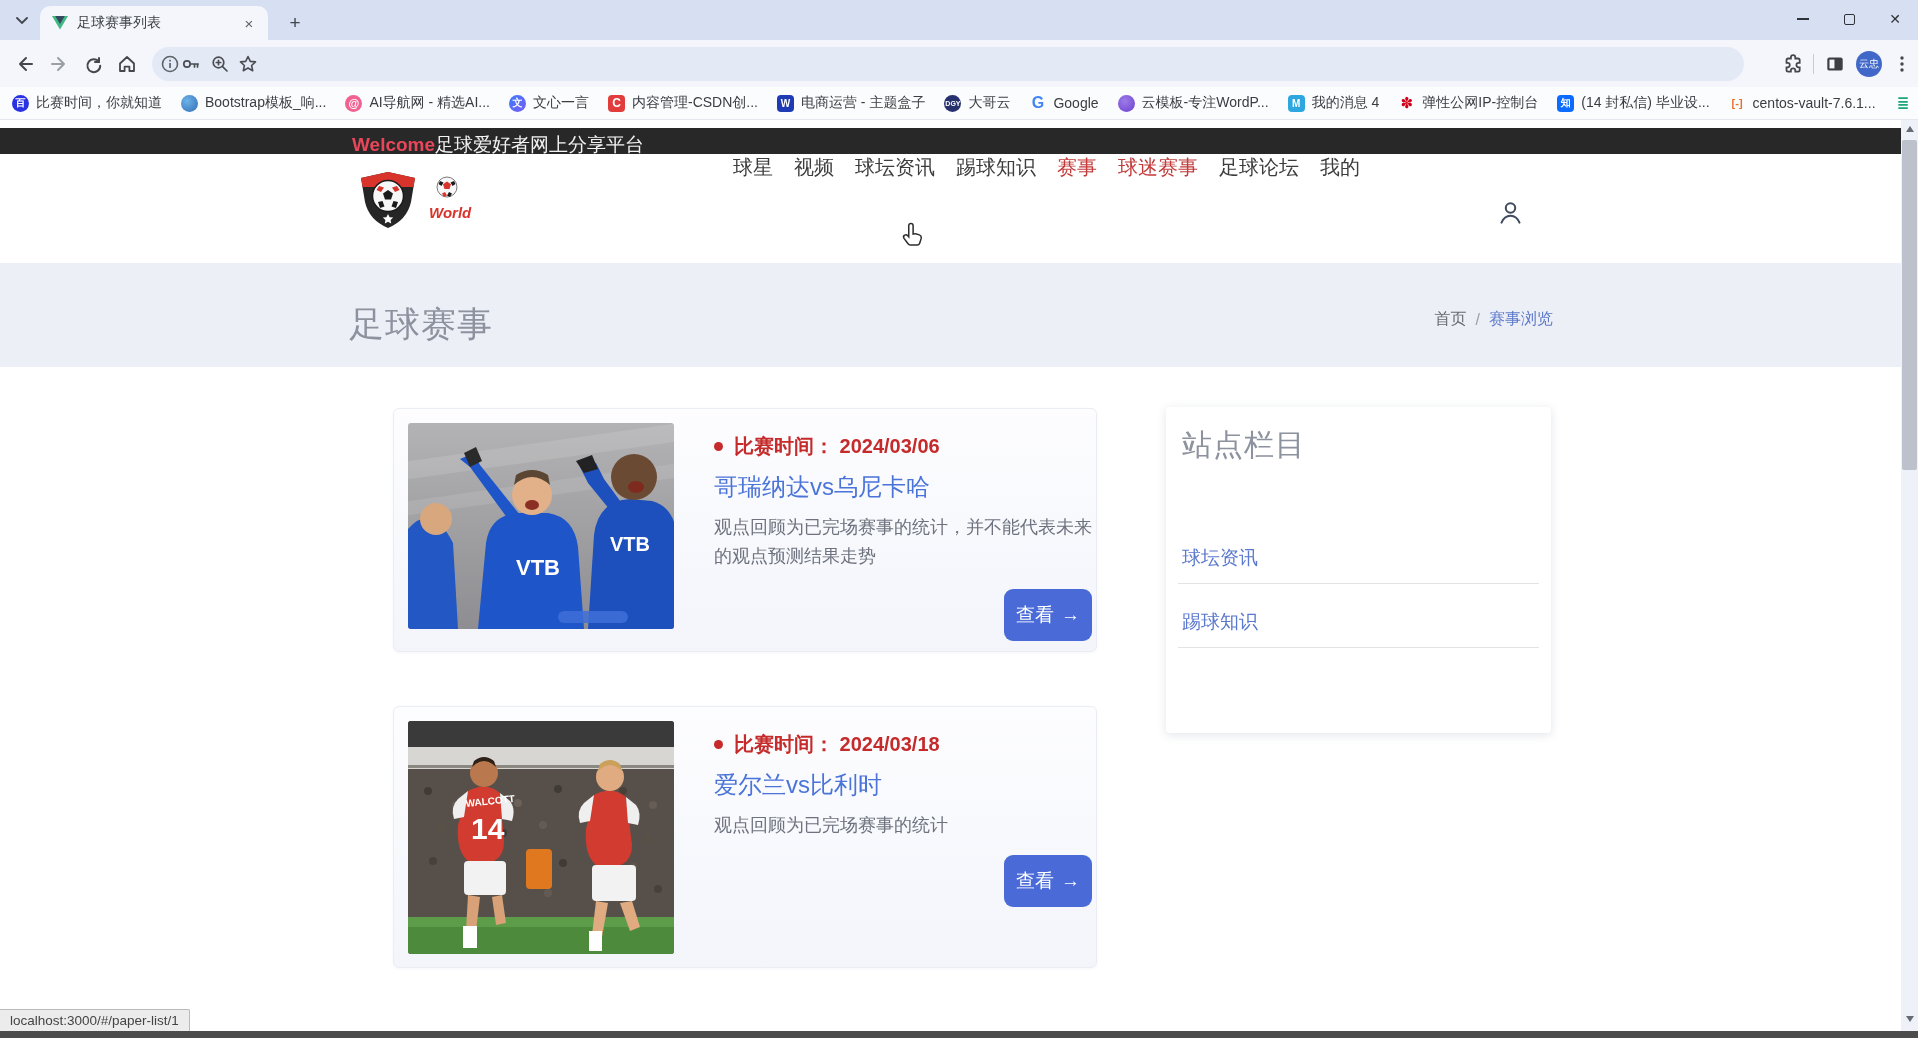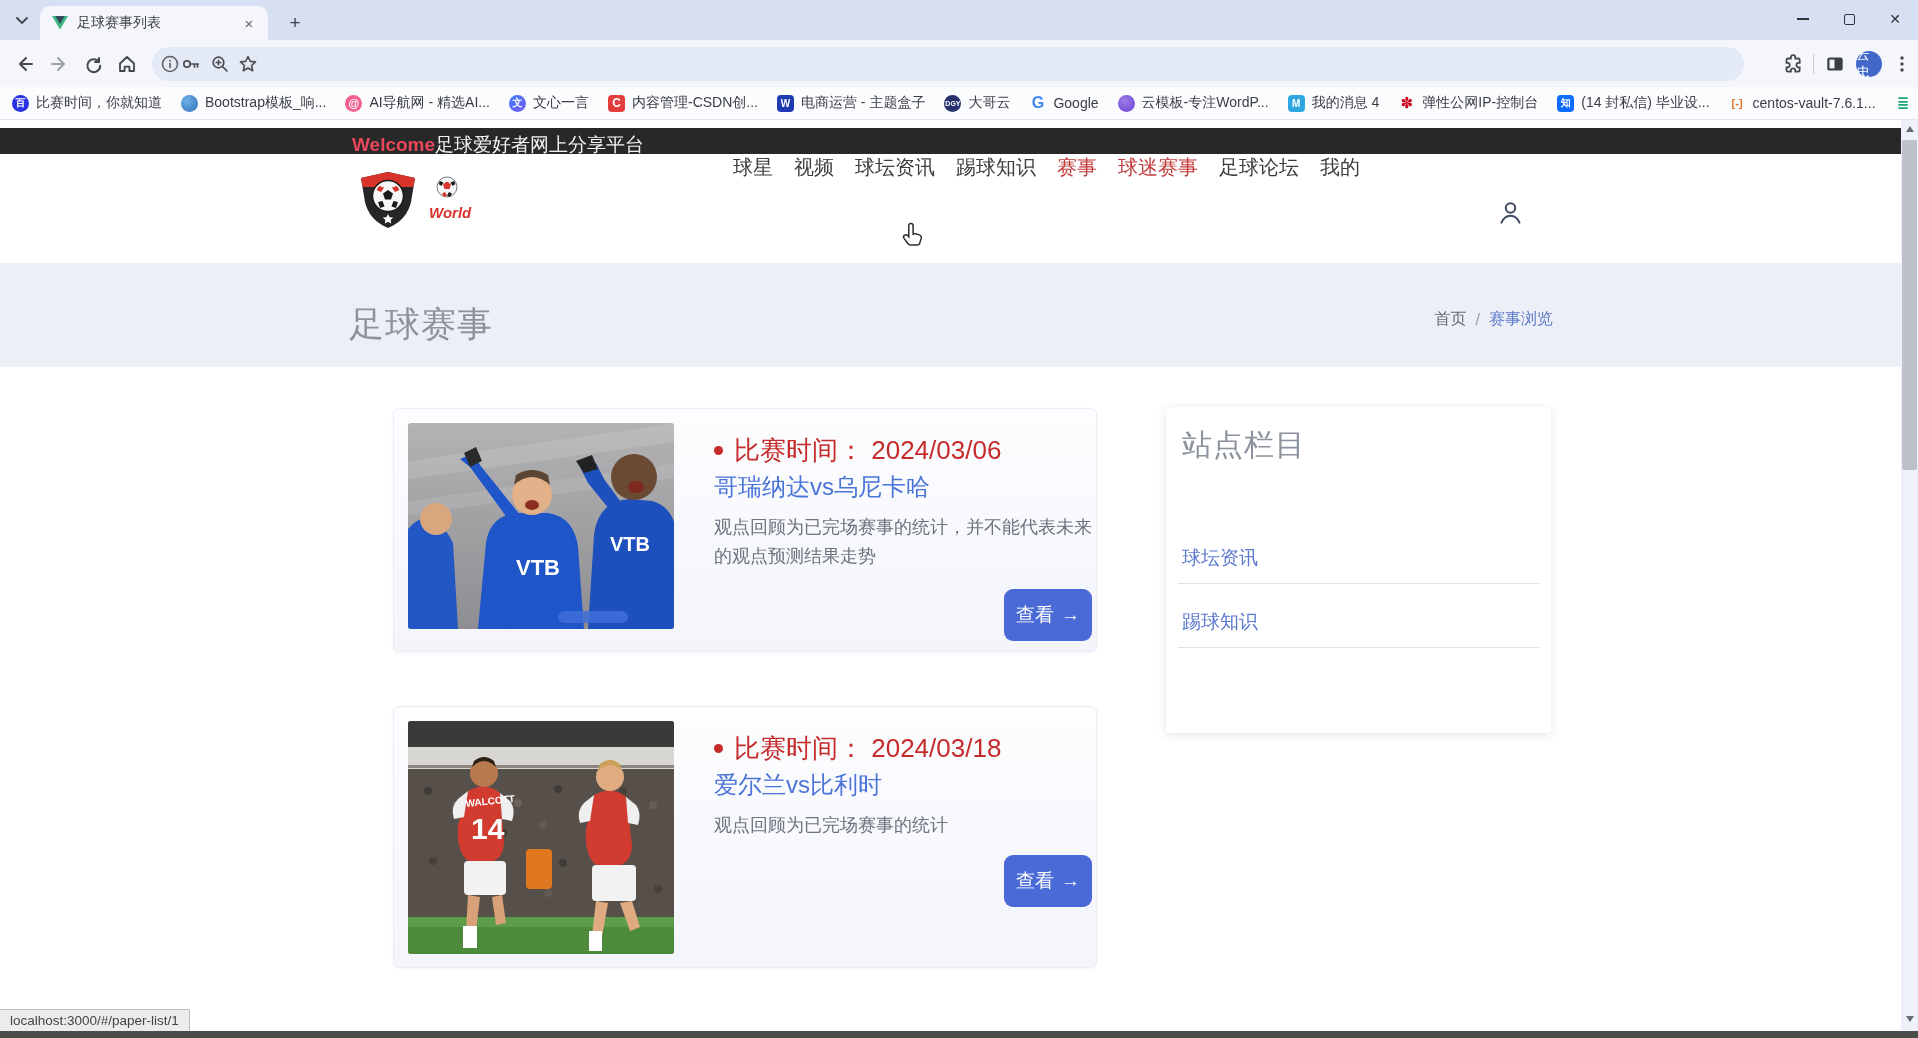--- a/index.html
+++ b/index.html
@@ -21,21 +21,21 @@
   .win-min-glyph { width:12px; height:1.6px; background:#2f3237; }
 
   
   .toolbar { position:absolute; left:0; top:40px; width:1918px; height:47px; background:#f4f6fc; display:flex; align-items:center; }
   .tb-icon { width:34px; height:34px; border-radius:50%; display:flex; align-items:center; justify-content:center; flex:0 0 auto; }
   .addressbar { position:absolute; left:152px; top:7px; width:1592px; height:34px; background:#e3e9f5; border-radius:17px; display:flex; align-items:center; padding:0 10px 0 8px; }
   .url-text { font-size:16.5px; color:#27292d; margin-left:8px; flex:1; white-space:nowrap; }
   .pill-right { display:flex; align-items:center; gap:8px; }
   .tb-after { position:absolute; right:6px; top:7px; height:34px; display:flex; align-items:center; gap:10px; }
   .tb-divider { width:1px; height:20px; background:#c9ccd4; }
-  .avatar { width:26px; height:26px; border-radius:50%; background:#4168c9; color:#fff; font-size:14px; display:flex; align-items:center; justify-content:center; letter-spacing:0; }
+  .avatar { width:26px; height:26px; border-radius:50%; background:#4168c9; color:#fff; font-size:10px; display:flex; align-items:center; justify-content:center; letter-spacing:0; }
 
   
   .bookmarks { position:absolute; left:0; top:87px; width:1918px; height:33px; background:#fbfcfe; border-bottom:1px solid #e4e7ee; display:flex; align-items:center; padding:0 12px; }
   .bm { display:flex; align-items:center; gap:7px; margin-right:19px; white-space:nowrap; }
   .bm-ic { width:17px; height:17px; border-radius:4px; display:flex; align-items:center; justify-content:center; color:#fff; font-size:10px; font-weight:700; flex:0 0 auto; overflow:hidden; }
   .bm-label { font-size:14px; color:#3a3d42; }
 
   
   .viewport { position:absolute; left:0; top:120px; width:1901px; height:918px; background:#ffffff; overflow:hidden; }
 
@@ -59,21 +59,21 @@
 
   .content { position:absolute; left:0; top:247px; width:1901px; height:671px; background:#fff; }
 
   .match-card { position:absolute; left:393px; width:704px; background:linear-gradient(180deg,#fdfdff 0%,#f3f5fb 100%); border:1px solid #ebedf5; border-radius:6px; box-shadow:0 1px 3px rgba(90,100,150,.06); }
   .card-1 { top:41px; height:244px; }
   .card-2 { top:339px; height:262px; }
   .card-img { position:absolute; left:14px; top:14px; width:266px; border-radius:3px; overflow:hidden; }
   .card-body { position:absolute; left:300px; top:0; right:18px; }
   .date-row { position:absolute; top:24px; left:0; display:flex; align-items:center; gap:11px; }
   .dot { width:9px; height:9px; border-radius:50%; background:#c52b2b; }
-  .date-text { font-size:26px; font-weight:400; color:#c52b2b; }
+  .date-text { font-size:20px; font-weight:700; color:#c52b2b; }
   .match-title { position:absolute; top:62px; left:20px; font-size:24px; color:#4a74d8; }
   .match-desc { position:absolute; top:104px; left:20px; width:382px; font-size:18px; color:#6d727e; line-height:29px; }
   .cta-btn { position:absolute; width:88px; height:52px; border-radius:9px; background:#4a6bd7; color:#fff; font-size:19px; display:flex; align-items:center; justify-content:center; gap:7px; border:none; cursor:pointer; font-family:inherit; }
   .card-1 .cta-btn { left:610px; top:180px; }
   .card-2 .cta-btn { left:610px; top:148px; }
 
   .side-card { position:absolute; left:1166px; top:40px; width:385px; height:326px; background:#fff; border-radius:4px; box-shadow:0 2px 10px rgba(60,70,100,.14); }
   .side-title { position:absolute; left:16px; top:18px; font-size:30px; color:#8c929e; letter-spacing:1px; }
   .side-link { position:absolute; left:16px; font-size:19px; color:#5a78ce; cursor:pointer; }
   .side-link-1 { top:138px; }

